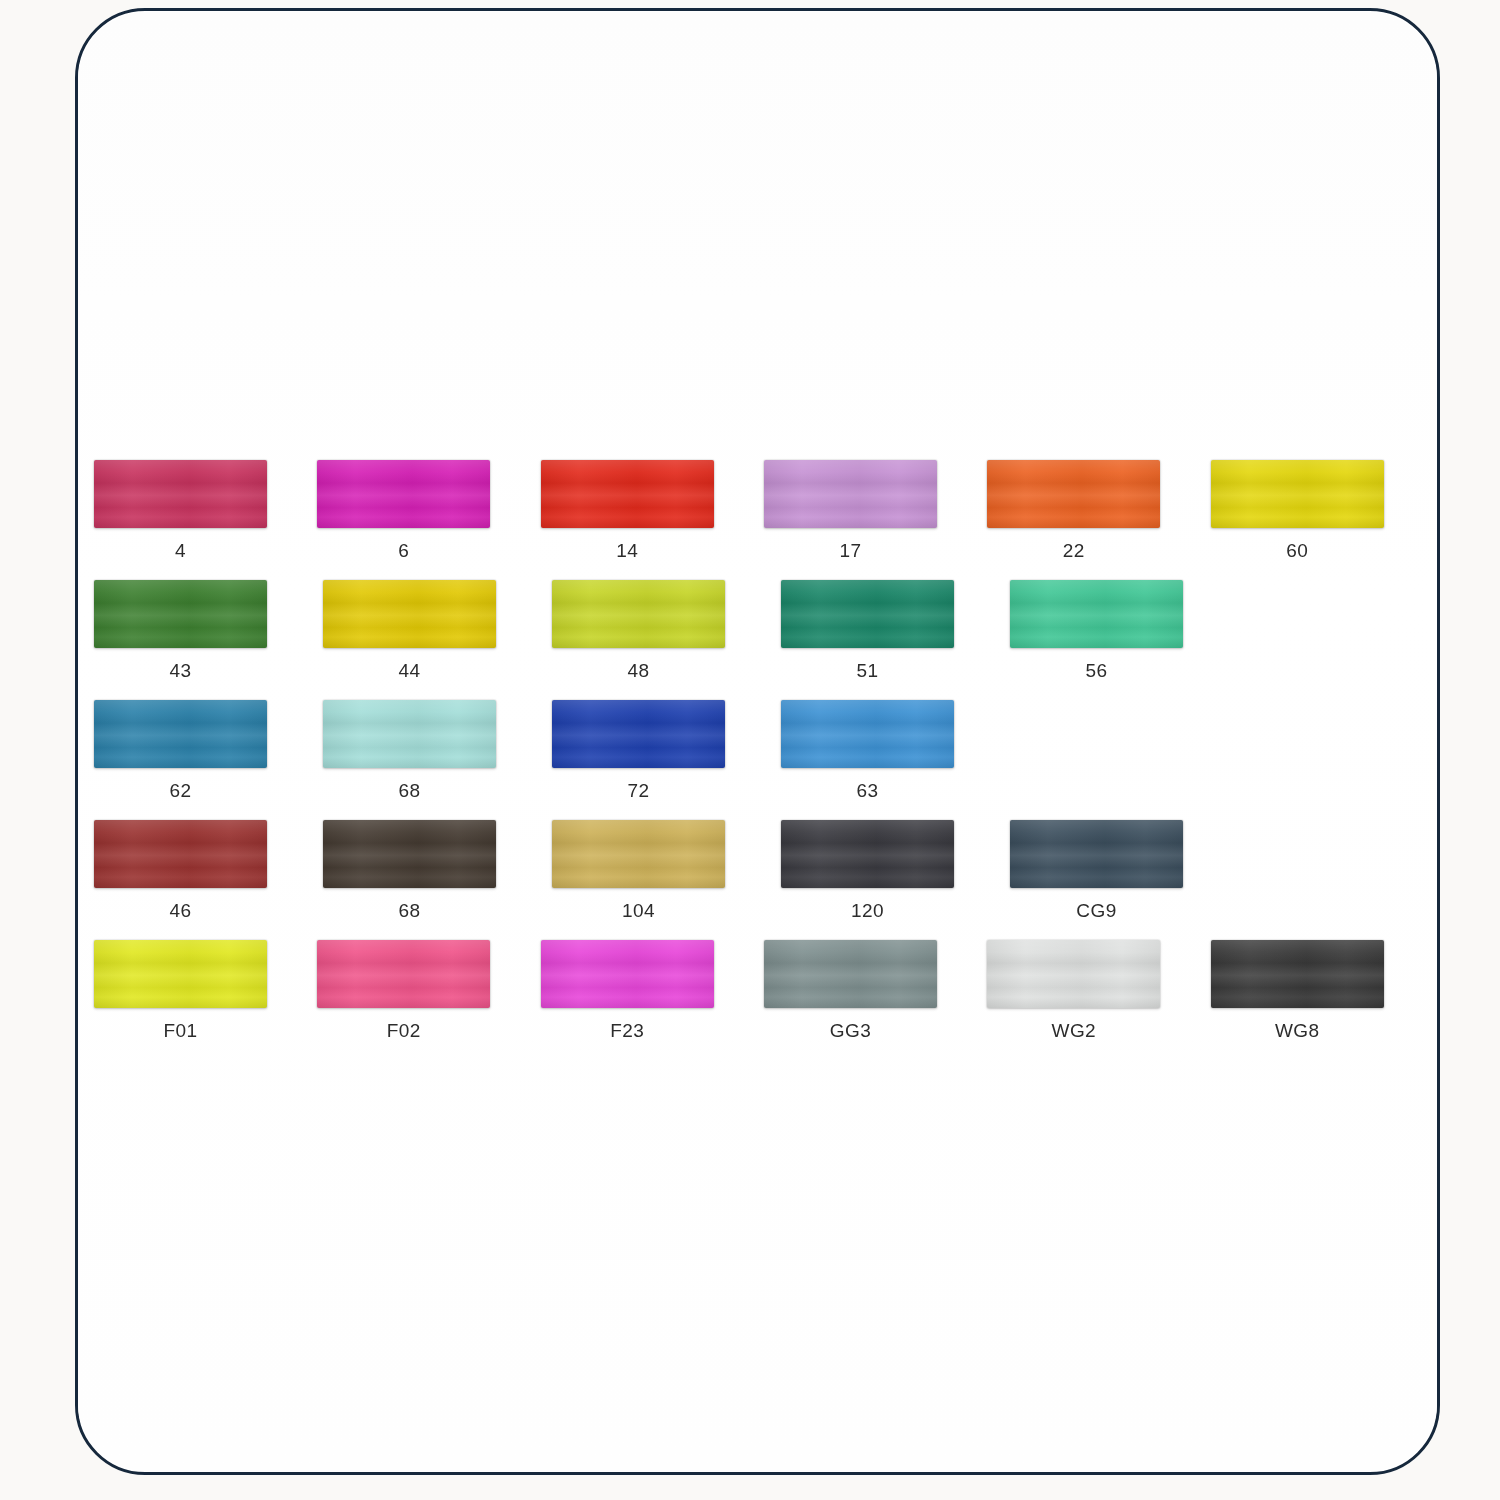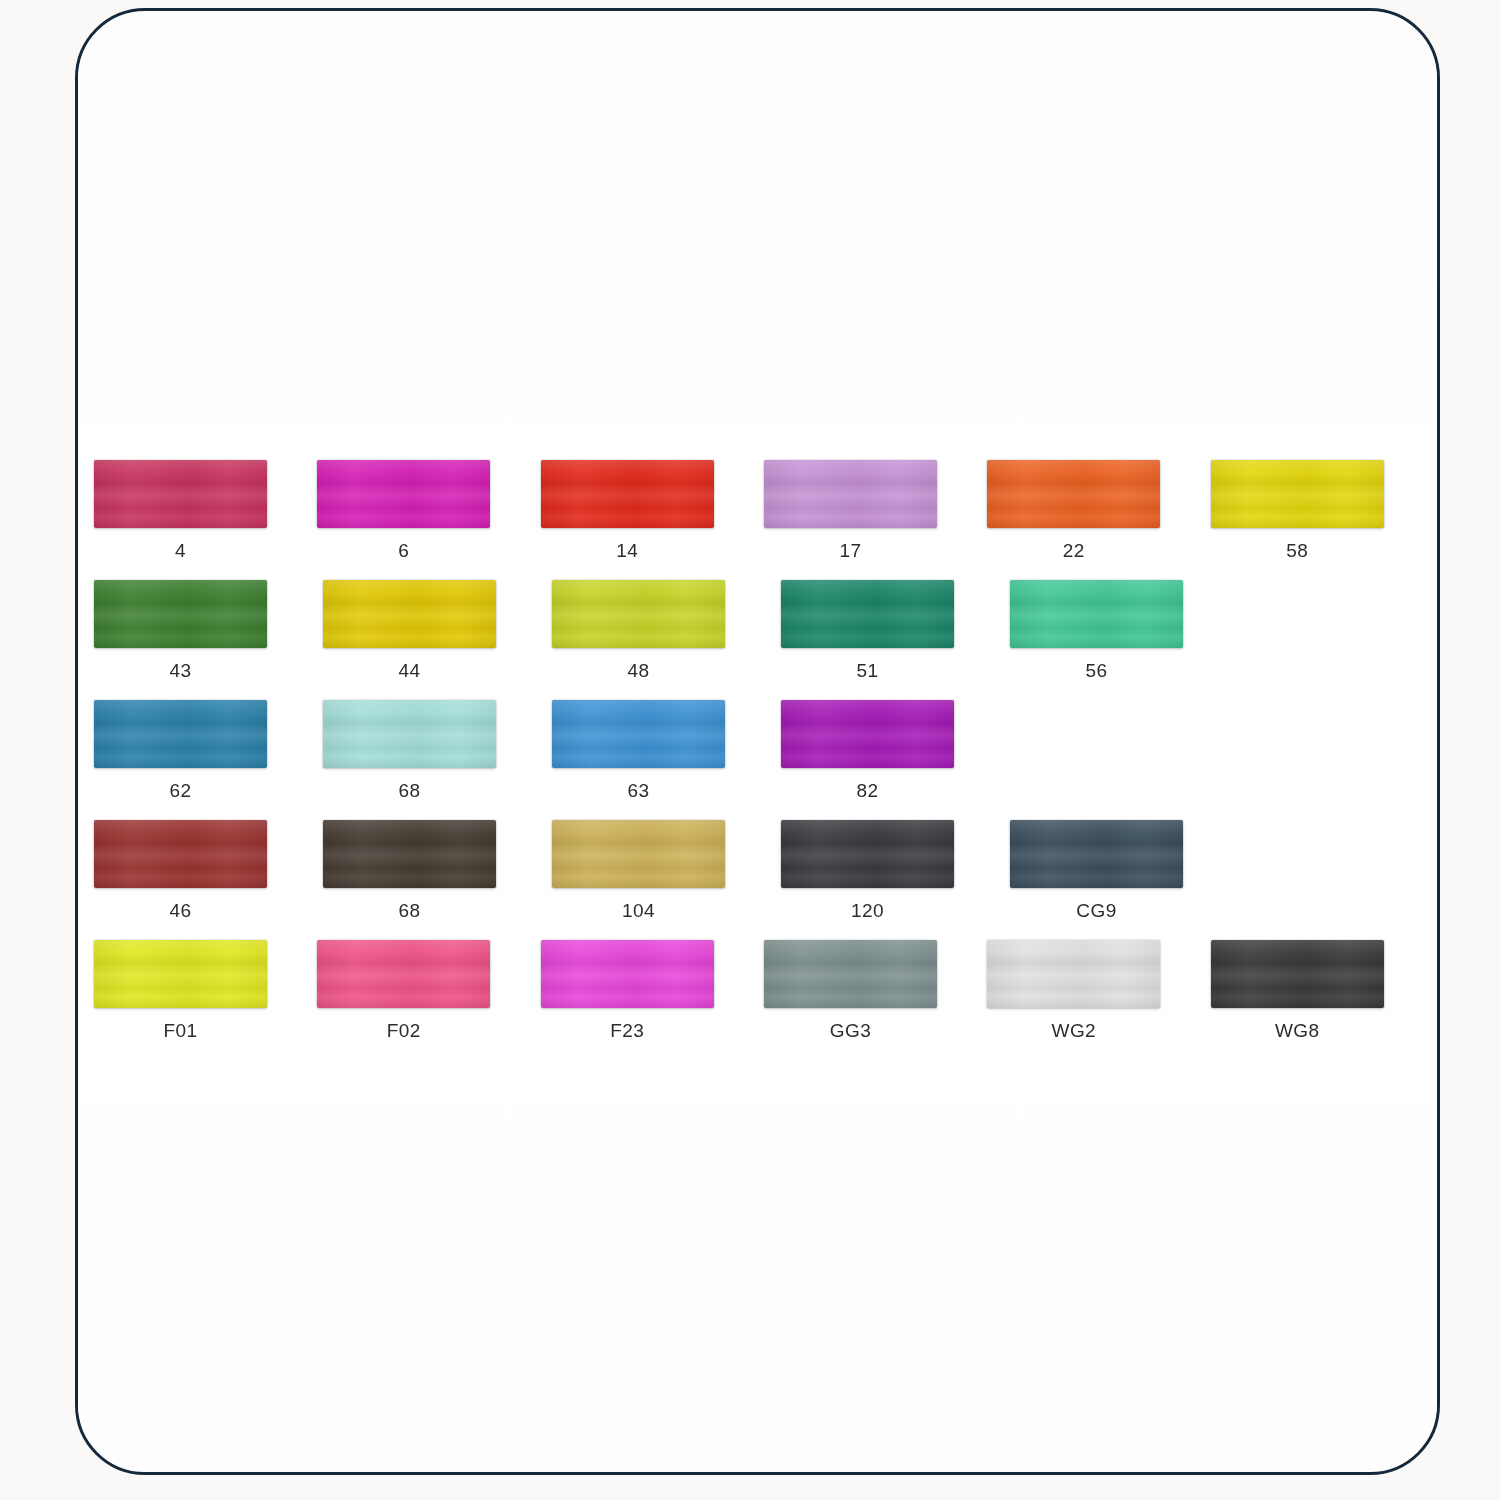--- a/index.html
+++ b/index.html
@@ -133,21 +133,21 @@
           <div class="cell">
             <div class="swatch" style="background: rgb(198, 146, 212);"></div>
             <div class="label">17</div>
           </div>
           <div class="cell">
             <div class="swatch" style="background: rgb(236, 98, 34);"></div>
             <div class="label">22</div>
           </div>
           <div class="cell">
             <div class="swatch" style="background: rgb(228, 215, 13);"></div>
-            <div class="label">58</div>
+            <div class="label">60</div>
           </div>
         </div>
         <div class="row">
           <div class="cell">
             <div class="swatch" style="background: rgb(61, 128, 48);"></div>
             <div class="label">43</div>
           </div>
           <div class="cell">
             <div class="swatch" style="background: rgb(226, 201, 5);"></div>
             <div class="label">44</div>
@@ -168,26 +168,26 @@
         <div class="row">
           <div class="cell">
             <div class="swatch" style="background: rgb(43, 129, 170);"></div>
             <div class="label">62</div>
           </div>
           <div class="cell">
             <div class="swatch" style="background: rgb(164, 222, 217);"></div>
             <div class="label">68</div>
           </div>
           <div class="cell">
+            <div class="swatch" style="background: rgb(31, 65, 176);"></div>
+            <div class="label">72</div>
+          </div>
+          <div class="cell">
             <div class="swatch" style="background: rgb(61, 146, 212);"></div>
             <div class="label">63</div>
-          </div>
-          <div class="cell">
-            <div class="swatch" style="background: rgb(165, 27, 183);"></div>
-            <div class="label">82</div>
           </div>
         </div>
         <div class="row">
           <div class="cell">
             <div class="swatch" style="background: rgb(154, 51, 49);"></div>
             <div class="label">46</div>
           </div>
           <div class="cell">
             <div class="swatch" style="background: rgb(69, 59, 50);"></div>
             <div class="label">68</div>

